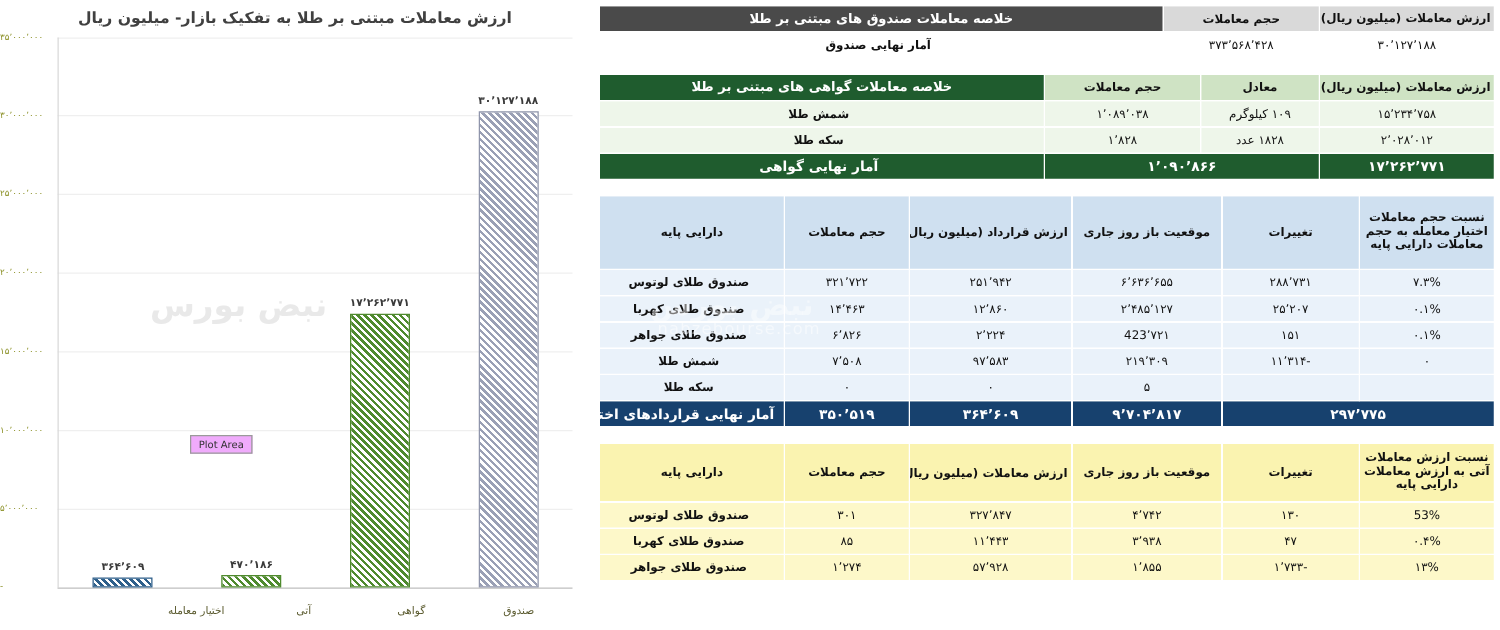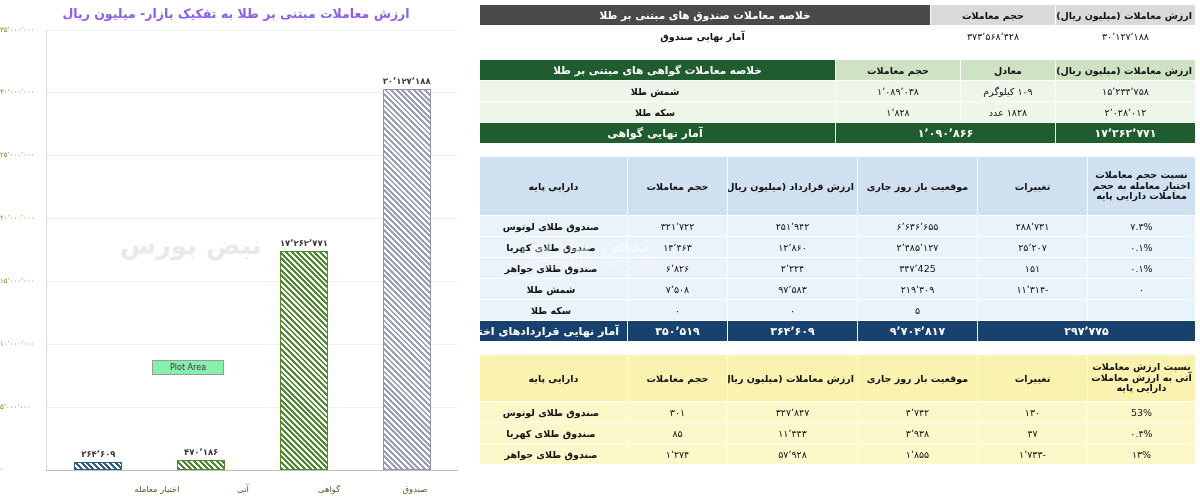--- a/index.html
+++ b/index.html
@@ -7,21 +7,21 @@
     width:1200px;height:504px;background:#ffffff;
     font-family:"DejaVu Sans","Liberation Sans",sans-serif;
     overflow:hidden;
   }
   .root{position:relative;width:1200px;height:504px;}
 
   
   .chart-pane{position:absolute;left:0;top:0;width:472px;height:504px;background:#ffffff;}
   .chart-title{
     position:absolute;top:6px;left:0;width:472px;text-align:center;
-    font-size:12.5px;font-weight:bold;color:#8b5cf6;direction:rtl;
+    font-size:12.5px;font-weight:bold;color:#404040;direction:rtl;
   }
   .plot{
     position:absolute;left:46px;top:30px;width:412px;height:440px;
     border-left:1px solid #d9d9d9;
   }
   .axis-line{
     position:absolute;left:46px;top:470px;width:412px;height:1px;background:#bfbfbf;
   }
   .ytick{
     position:absolute;right:auto;left:0;width:44px;text-align:left;
@@ -52,22 +52,22 @@
   }
   .barlabel{
     font-size:8.5px;font-weight:bold;color:#3a3a3a;margin-bottom:3px;direction:ltr;white-space:nowrap;
   }
   .xlabels{
     position:absolute;left:47px;top:484px;width:411px;height:22px;
     display:flex;flex-direction:row-reverse;justify-content:flex-end;
   }
   .xlabel{width:86px;text-align:center;font-size:8.5px;color:#5a5a2e;direction:rtl;}
   .plotarea-tip{
-    position:absolute;left:152px;top:360px;background:#86efac;border:1px solid #9a9a9a;
-    font-size:8px;color:#333;padding:2px 17px;direction:ltr;
+    position:absolute;left:152px;top:348px;background:#f0abfc;border:1px solid #9a9a9a;
+    font-size:8px;color:#333;padding:2px 6px;direction:ltr;
   }
   .watermark{
     position:absolute;left:120px;top:230px;font-size:26px;color:#e9e9e9;
     font-weight:bold;direction:rtl;pointer-events:none;user-select:none;
   }
 
   
   .tables{position:absolute;left:476px;top:0;width:724px;height:504px;padding:4px 4px 0 4px;box-sizing:border-box;}
   table{border-collapse:collapse;width:716px;table-layout:fixed;direction:rtl;}
   td,th{
@@ -259,21 +259,21 @@
           <td class="cell-blu">۰.۱%</td>
           <td class="cell-blu">۲۵٬۲۰۷</td>
           <td class="cell-blu">۲٬۴۸۵٬۱۲۷</td>
           <td class="cell-blu">۱۲٬۸۶۰</td>
           <td class="cell-blu">۱۴٬۴۶۳</td>
           <td class="cell-blu rowname">صندوق طلای کهربا</td>
         </tr>
         <tr>
           <td class="cell-blu">۰.۱%</td>
           <td class="cell-blu">۱۵۱</td>
-          <td class="cell-blu">۳۴۷٬425</td>
+          <td class="cell-blu">423٬۷۲۱</td>
           <td class="cell-blu">۲٬۲۲۴</td>
           <td class="cell-blu">۶٬۸۲۶</td>
           <td class="cell-blu rowname">صندوق طلای جواهر</td>
         </tr>
         <tr>
           <td class="cell-blu">۰</td>
           <td class="cell-blu">-۱۱٬۳۱۴</td>
           <td class="cell-blu">۲۱۹٬۳۰۹</td>
           <td class="cell-blu">۹۷٬۵۸۳</td>
           <td class="cell-blu">۷٬۵۰۸</td>

